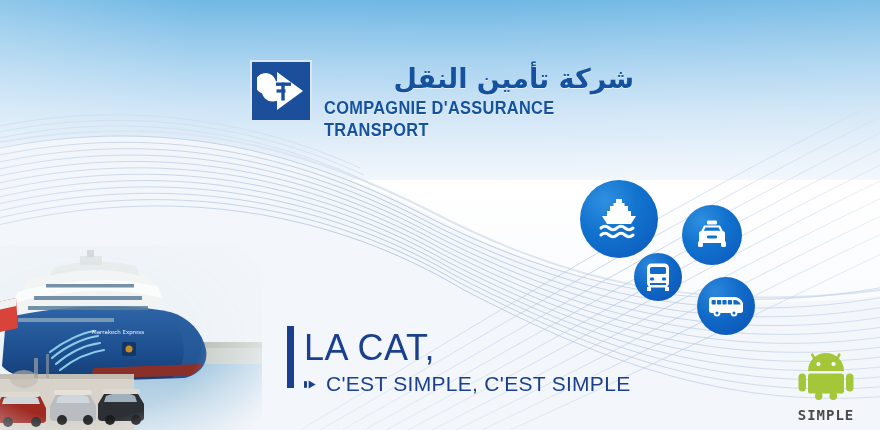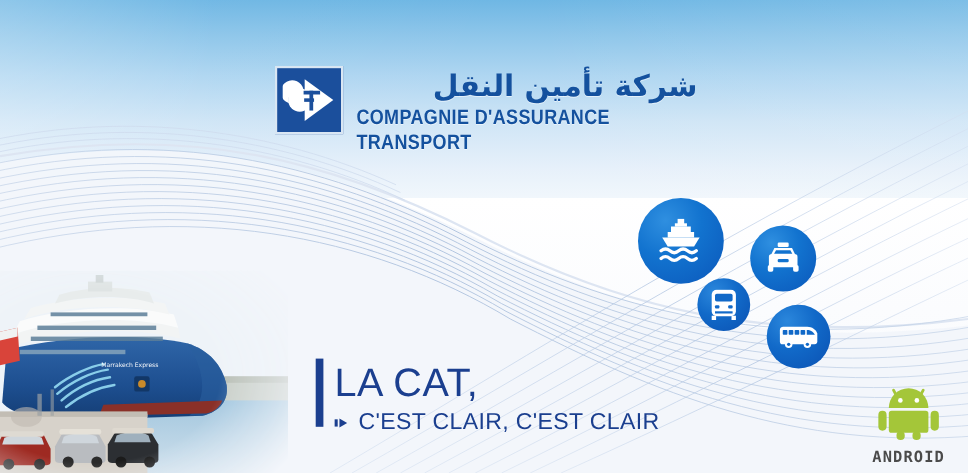--- a/index.html
+++ b/index.html
@@ -376,21 +376,21 @@
 
   <div class="tagline">
     <div class="tag-bar"></div>
     <div class="tag-text">
       <div class="tag-main">LA CAT,</div>
       <div class="tag-sub">
         <svg class="tag-marker" width="13" height="13" viewBox="0 0 13 13">
           <rect x="0" y="3.2" width="3" height="6.6" fill="#1b3f8f"></rect>
           <path d="M4.6,2.4 L11.6,6.5 L4.6,10.6 Z" fill="#1b3f8f"></path>
         </svg>
-        <span>C'EST CLAIR, C'EST CLAIR</span>
+        <span>C'EST SIMPLE, C'EST SIMPLE</span>
       </div>
     </div>
   </div>
 
   <div class="android">
     <svg width="62" height="48" viewBox="0 0 62 48">
       <g fill="#a4c639">
 
         <rect x="17.5" y="1" width="2.6" height="9" rx="1.3" transform="rotate(-28 18.8 5.5)"></rect>
         <rect x="41.5" y="1" width="2.6" height="9" rx="1.3" transform="rotate(28 42.8 5.5)"></rect>
@@ -402,16 +402,16 @@
         <rect x="20" y="40" width="7.5" height="8" rx="3.7"></rect>
         <rect x="34.5" y="40" width="7.5" height="8" rx="3.7"></rect>
 
         <rect x="3.5" y="21.5" width="7.5" height="18" rx="3.7"></rect>
         <rect x="51" y="21.5" width="7.5" height="18" rx="3.7"></rect>
       </g>
 
       <circle cx="23.5" cy="12" r="2.1" fill="#ffffff"></circle>
       <circle cx="38.5" cy="12" r="2.1" fill="#ffffff"></circle>
     </svg>
-    <div class="android-word">ANDROID</div>
+    <div class="android-word">SIMPLE</div>
   </div>
 
 </div>
 
 </body></html>

